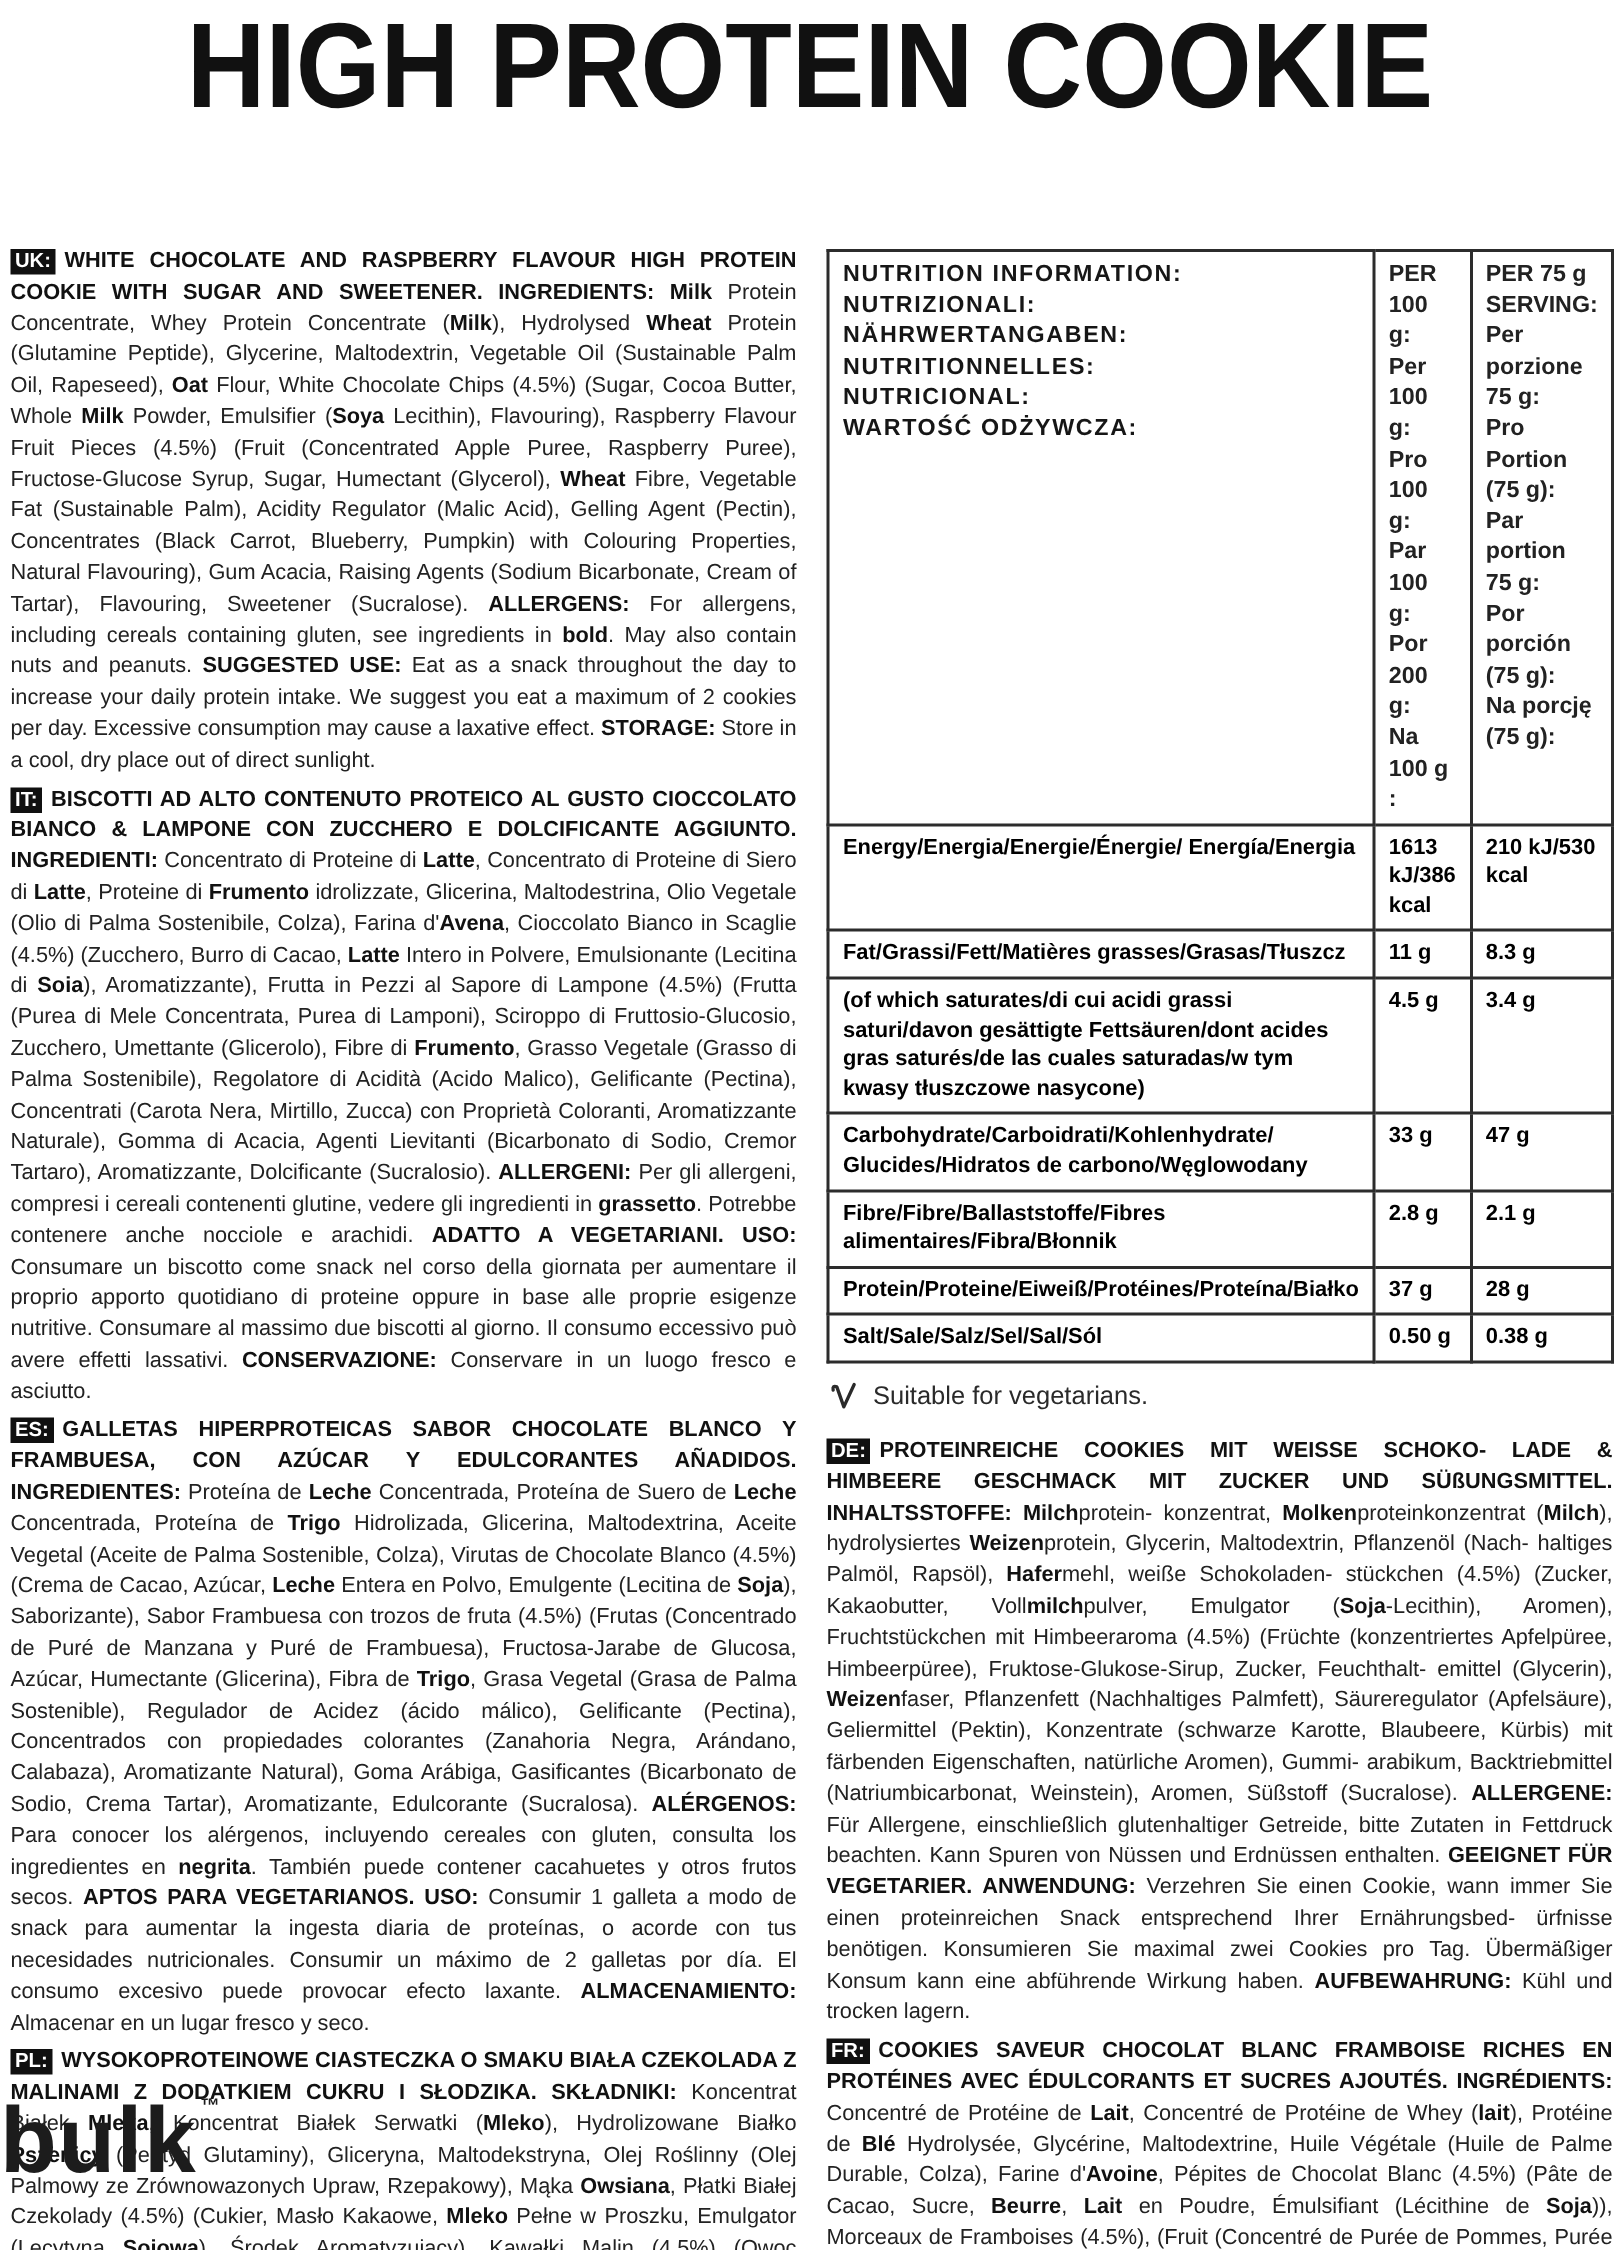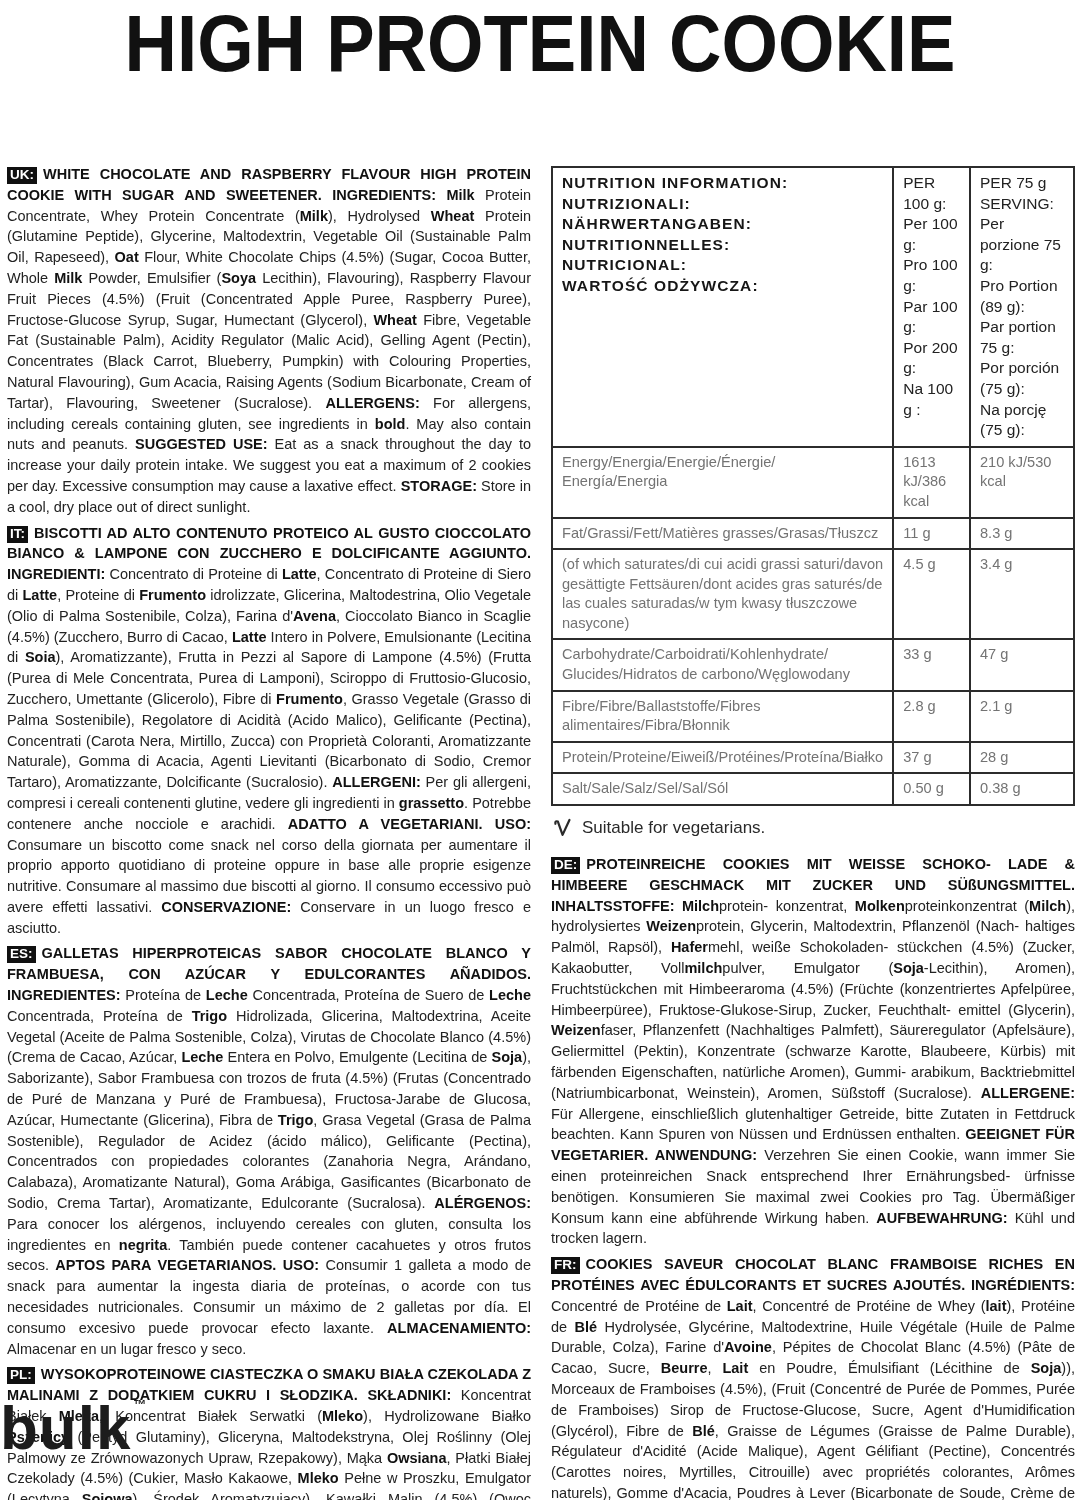--- a/index.html
+++ b/index.html
@@ -33,22 +33,22 @@
   }
   table.nutri th, table.nutri td {
     border:2px solid #2c2c2c; vertical-align:top; text-align:left;
     padding:5px 9px;
   }
   th.c1 { width:57%; }
   th.c2 { width:19.5%; }
   th.c3 { width:23.5%;margin-left:12px; }
   th .hline { font-size:15.5px; line-height:20.6px; }
   th.c1 .hline { font-weight:bold; letter-spacing:1.1px; color:#161616; }
-  th.c2 .hline, th.c3 .hline { font-weight:normal; color:#222; }
-  td { font-size:14.6px; line-height:19.6px; color:#737373; font-weight:normal; }
+  th.c2 .hline, th.c3 .hline { font-weight:bold; color:#222; }
+  td { font-size:14.6px; line-height:19.6px; color:#000000; font-weight:bold; }
   .veg-line {
     display:flex; align-items:center; gap:9px;
     font-size:17px; color:#2a2a2a; margin:4px 0 16px 2px;
   }
   .veg-line svg { flex:0 0 auto; }
   .logo {
     position:absolute; top:1392px; left:0; width:100%;
     text-align:left; font-weight:700; font-size:62px;
     letter-spacing:1px; color:#1c1c1c;
   }
@@ -85,21 +85,21 @@
             <div class="hline">PER 100 g:</div>
             <div class="hline">Per 100 g:</div>
             <div class="hline">Pro 100 g:</div>
             <div class="hline">Par 100 g:</div>
             <div class="hline">Por 200 g:</div>
             <div class="hline">Na 100 g :</div>
           </th>
           <th class="c3">
             <div class="hline">PER 75 g SERVING:</div>
             <div class="hline">Per porzione 75 g:</div>
-            <div class="hline">Pro Portion (89 g):</div>
+            <div class="hline">Pro Portion (75 g):</div>
             <div class="hline">Par portion 75 g:</div>
             <div class="hline">Por porción (75 g):</div>
             <div class="hline">Na porcję (75 g):</div>
           </th>
         </tr>
       </thead>
       <tbody>
         <tr>
             <td>Energy/Energia/Energie/Énergie/ Energía/Energia</td>
             <td>1613 kJ/386 kcal</td>

